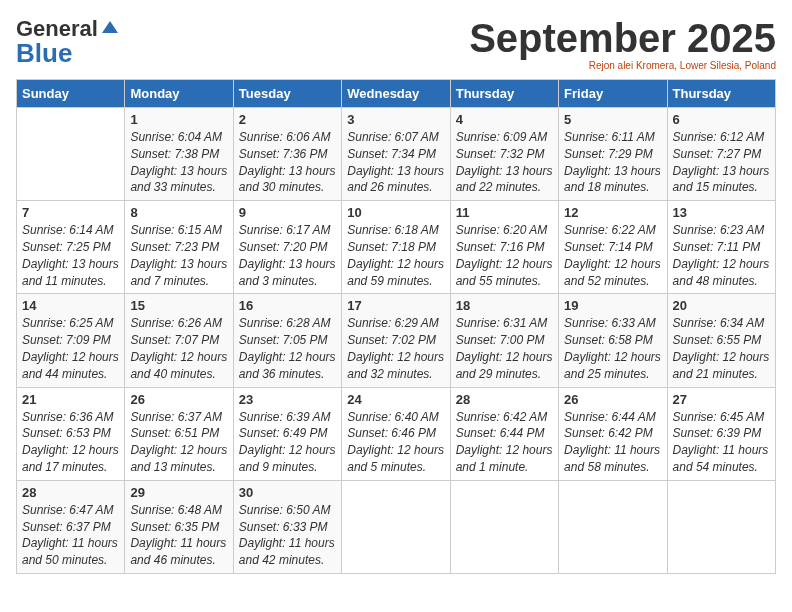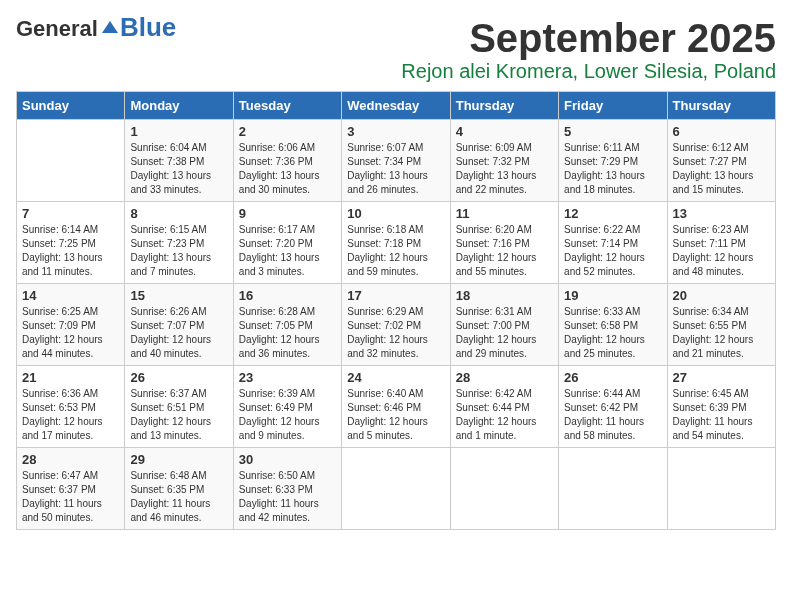--- a/index.html
+++ b/index.html
@@ -11,34 +11,35 @@
       padding: 16px;
     }
     .header {
       display: flex;
       justify-content: space-between;
       align-items: flex-start;
       margin-bottom: 8px;
     }
     .logo {
       display: flex;
+      flex-direction: column;
       align-items: flex-start;
     }
     .title-block {
       text-align: right;
     }
     .month-title {
       font-size: 40px;
       font-weight: bold;
       color: #333;
       line-height: 1.1;
     }
     .subtitle {
-      font-size: 20px;
-      color: #15803d;
+      font-size: 10px;
+      color: #c2410c;
     }
     table {
       width: 100%;
       border-collapse: collapse;
       font-size: 11px;
       border-radius: 16px;
     }
     thead tr th {
       background-color: #2a6db5;
       color: #fff;
@@ -60,23 +61,24 @@
       background: #f9f9f9;
     }
     .day-number {
       font-weight: bold;
       font-size: 13px;
       color: #333;
       display: block;
       margin-bottom: 2px;
     }
     .day-info {
-      font-size: 10px;
+      font-size: 12px;
       color: #333;
       line-height: 1.4;
+      font-style: italic;
     }
     .empty-cell {
       background: #fff !important;
     }
   </style>
 </head>
 <body>
 
 <div class="header">
   <div class="logo">

